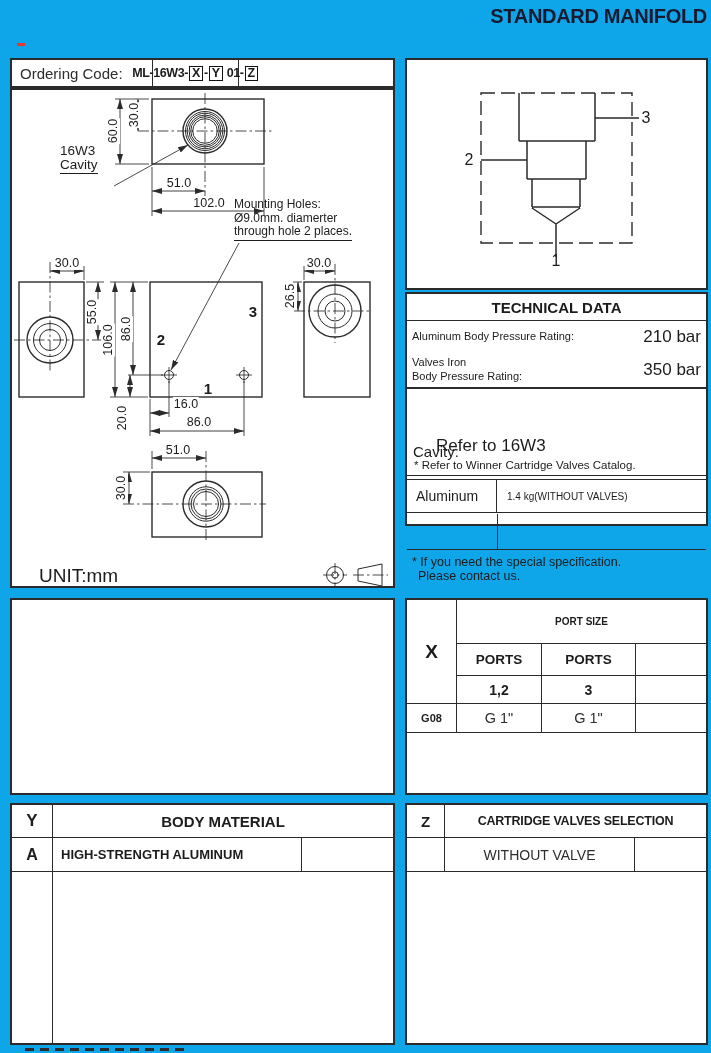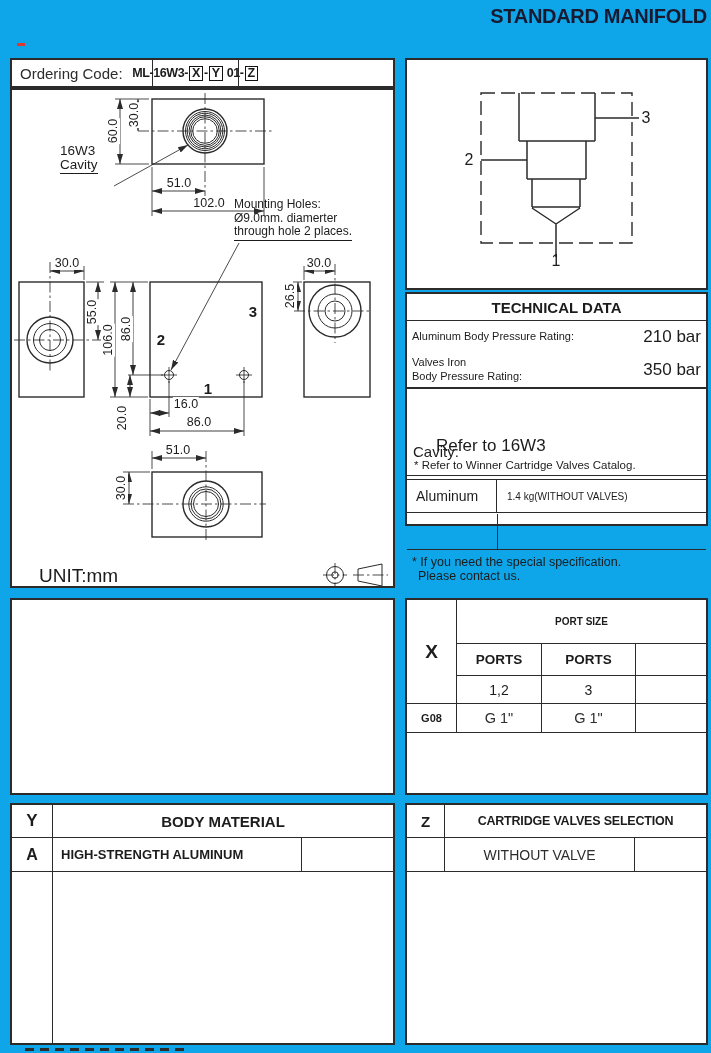--- a/index.html
+++ b/index.html
@@ -65,21 +65,21 @@
 
   
   #port-size { left:405px; top:598px; width:303px; height:197px; display:grid;
                grid-template-columns:50px 85px 94px 1fr; grid-template-rows:44px 32px 28px 29px 1fr; }
   #port-size > div { display:flex; align-items:center; justify-content:center; }
   .br { border-right:1.5px solid #2b2b2b; }
   .bb { border-bottom:1.5px solid #2b2b2b; }
   .ps-x { grid-area:1/1/4/2; font-weight:700; font-size:19px; }
   .ps-title { grid-area:1/2/2/5; font-weight:700; font-size:10px; }
   .ps-h { font-weight:700; font-size:13.5px; }
-  .ps-s { font-weight:400; font-size:14px; }
+  .ps-s { font-weight:700; font-size:14px; }
   .ps-code { font-weight:700; font-size:11px; }
   .ps-val { font-size:14.5px; color:#2d2d2d; }
   .ps-bottom { grid-area:5/1/6/5; }
 
   
   #body-material { left:10px; top:803px; width:385px; height:242px; display:grid;
                    grid-template-columns:41px 249px 1fr; grid-template-rows:33px 34px 1fr; }
   #cartridge { left:405px; top:803px; width:303px; height:242px; display:grid;
                grid-template-columns:38px 190px 1fr; grid-template-rows:33px 34px 1fr; }
   .cell { display:flex; align-items:center; justify-content:center; }

